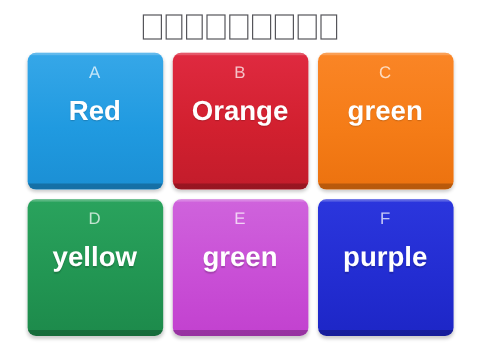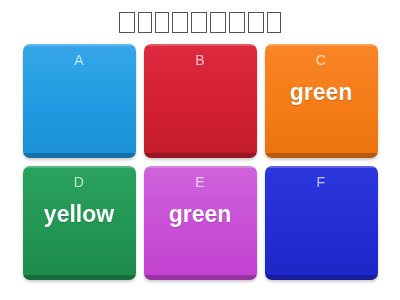--- a/index.html
+++ b/index.html
@@ -139,39 +139,42 @@
       <span class="tofu"></span>
       <span class="tofu"></span>
       <span class="tofu w-narrow"></span>
     </div>
   </div>
 
   <div class="grid">
 
     <div class="card c0">
       <span class="card-letter">A</span>
+      <span class="card-word">Red</span>
     </div>
 
     <div class="card c1">
       <span class="card-letter">B</span>
+      <span class="card-word">Orange</span>
     </div>
 
     <div class="card c2">
       <span class="card-letter">C</span>
       <span class="card-word">green</span>
     </div>
 
     <div class="card c3">
       <span class="card-letter">D</span>
       <span class="card-word">yellow</span>
     </div>
 
     <div class="card c4">
       <span class="card-letter">E</span>
       <span class="card-word">green</span>
     </div>
 
     <div class="card c5">
       <span class="card-letter">F</span>
+      <span class="card-word">purple</span>
     </div>
 
   </div>
 </div>
 
 </body></html>

